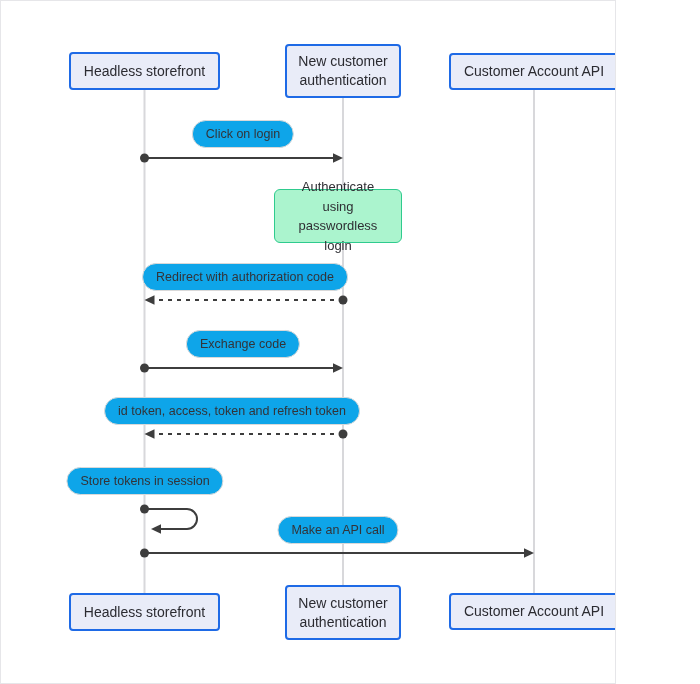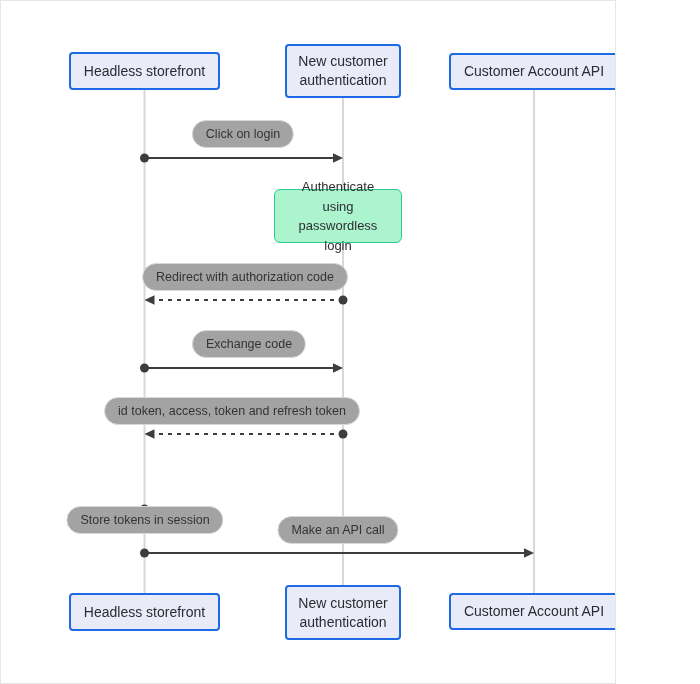--- a/index.html
+++ b/index.html
@@ -34,21 +34,21 @@
     font-size: 14px;
     line-height: 1.35;
     color: #2b2b31;
     padding: 2px 6px;
   }
 
   .msg-pill {
     position: absolute;
     transform: translate(-50%, -50%);
     white-space: nowrap;
-    background: #a3a3a3;
+    background: #0ea5e9;
     border: 1px solid #d9d9d9;
     border-radius: 14px;
     padding: 6px 13px;
     font-size: 12.5px;
     color: #333338;
   }
 
   .note-box {
     position: absolute;
     display: flex;
@@ -70,23 +70,23 @@
   .actor-3-top { left: 448px; top: 52px; width: 170px; height: 37px; }
 
   
   .actor-1-bot { left: 68px;  top: 592px; width: 151px; height: 38px; }
   .actor-2-bot { left: 284px; top: 584px; width: 116px; height: 55px; }
   .actor-3-bot { left: 448px; top: 592px; width: 170px; height: 37px; }
 
   
   .pill-1 { left: 242px; top: 133px; }
   .pill-2 { left: 244px; top: 276px; text-align: right; }
-  .pill-3 { left: 248px; top: 343px; }
+  .pill-3 { left: 242px; top: 343px; }
   .pill-4 { left: 231px; top: 410px; }
-  .pill-5 { left: 144px; top: 480px; margin-top: 39px; }
+  .pill-5 { left: 144px; top: 480px; }
   .pill-6 { left: 337px; top: 529px; }
 
   .note-1 { left: 273px; top: 188px; width: 128px; height: 54px; }
 </style>
 </head>
 <body>
 
 <div class="canvas">
 
   <svg class="diagram-svg" viewBox="0 0 700 684">

